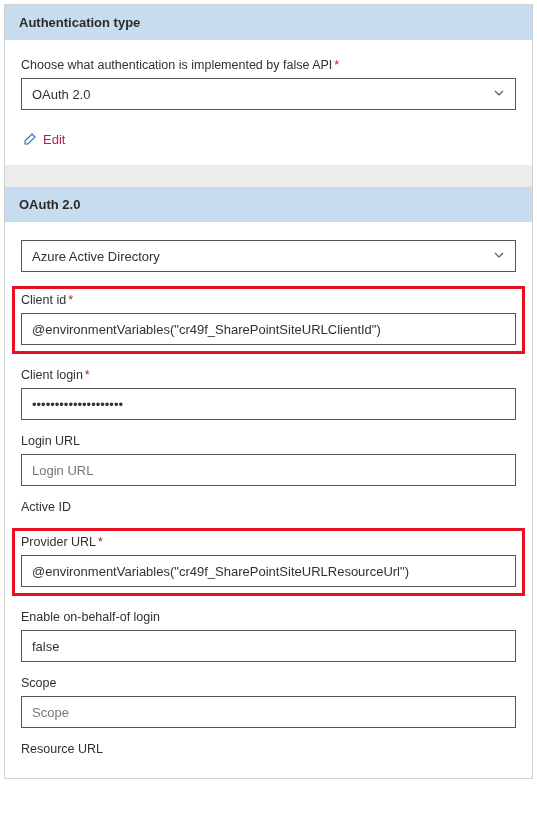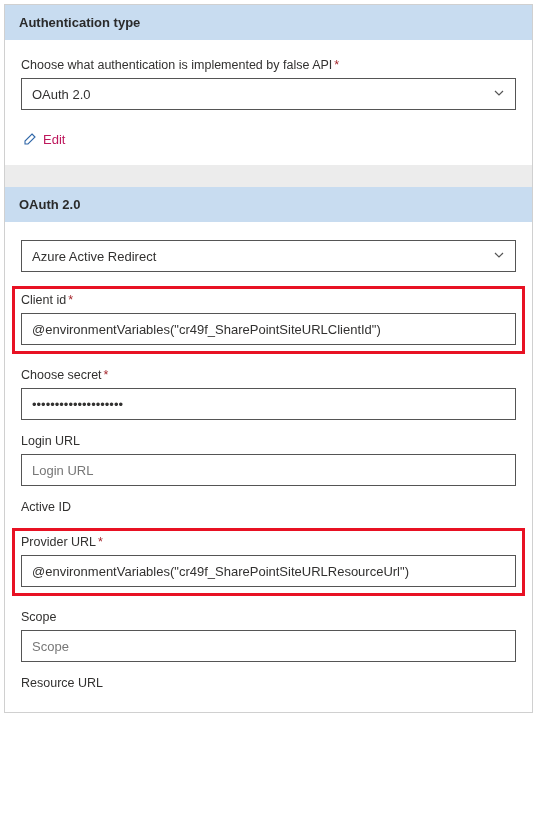--- a/index.html
+++ b/index.html
@@ -117,21 +117,21 @@
 
   <div class="spacer"></div>
 
   <div class="section-header">
     <span>OAuth 2.0</span>
   </div>
   <div class="section-body">
 
     <div class="field">
       <div class="control">
-        <span>Azure Active Redirect</span>
+        <span>Azure Active Directory</span>
         <span class="chevron">
           <svg width="12" height="12" viewBox="0 0 12 12" fill="none">
               <path d="M2 4 L6 8 L10 4" stroke="#555" stroke-width="1.2" fill="none"></path>
             </svg>
         </span>
       </div>
     </div>
 
     <div class="highlight-wrap">
       <div class="field">
@@ -139,21 +139,21 @@
           <span>Client id</span><span class="req">*</span>
         </div>
         <div class="control">
           <input type="text" value="@environmentVariables(&quot;cr49f_SharePointSiteURLClientId&quot;)" style="">
         </div>
       </div>
     </div>
 
     <div class="field">
       <div class="label-row">
-        <span>Choose secret</span><span class="req">*</span>
+        <span>Client login</span><span class="req">*</span>
       </div>
       <div class="control">
         <input type="text" value="••••••••••••••••••••" style="">
       </div>
     </div>
 
     <div class="field">
       <div class="label-row">Login URL</div>
       <div class="control">
         <input type="text" placeholder="Login URL" style="">
@@ -168,20 +168,26 @@
       <div class="field">
         <div class="label-row">
           <span>Provider URL</span><span class="req">*</span>
         </div>
         <div class="control">
           <input type="text" value="@environmentVariables(&quot;cr49f_SharePointSiteURLResourceUrl&quot;)" style="">
         </div>
       </div>
     </div>
 
+    <div class="field">
+      <div class="label-row">Enable on-behalf-of login</div>
+      <div class="control">
+        <input type="text" value="false" style="">
+      </div>
+    </div>
 
     <div class="field">
       <div class="label-row">Scope</div>
       <div class="control">
         <input type="text" placeholder="Scope" style="">
       </div>
     </div>
 
     <div class="field">
       <div class="label-row">Resource URL</div>

